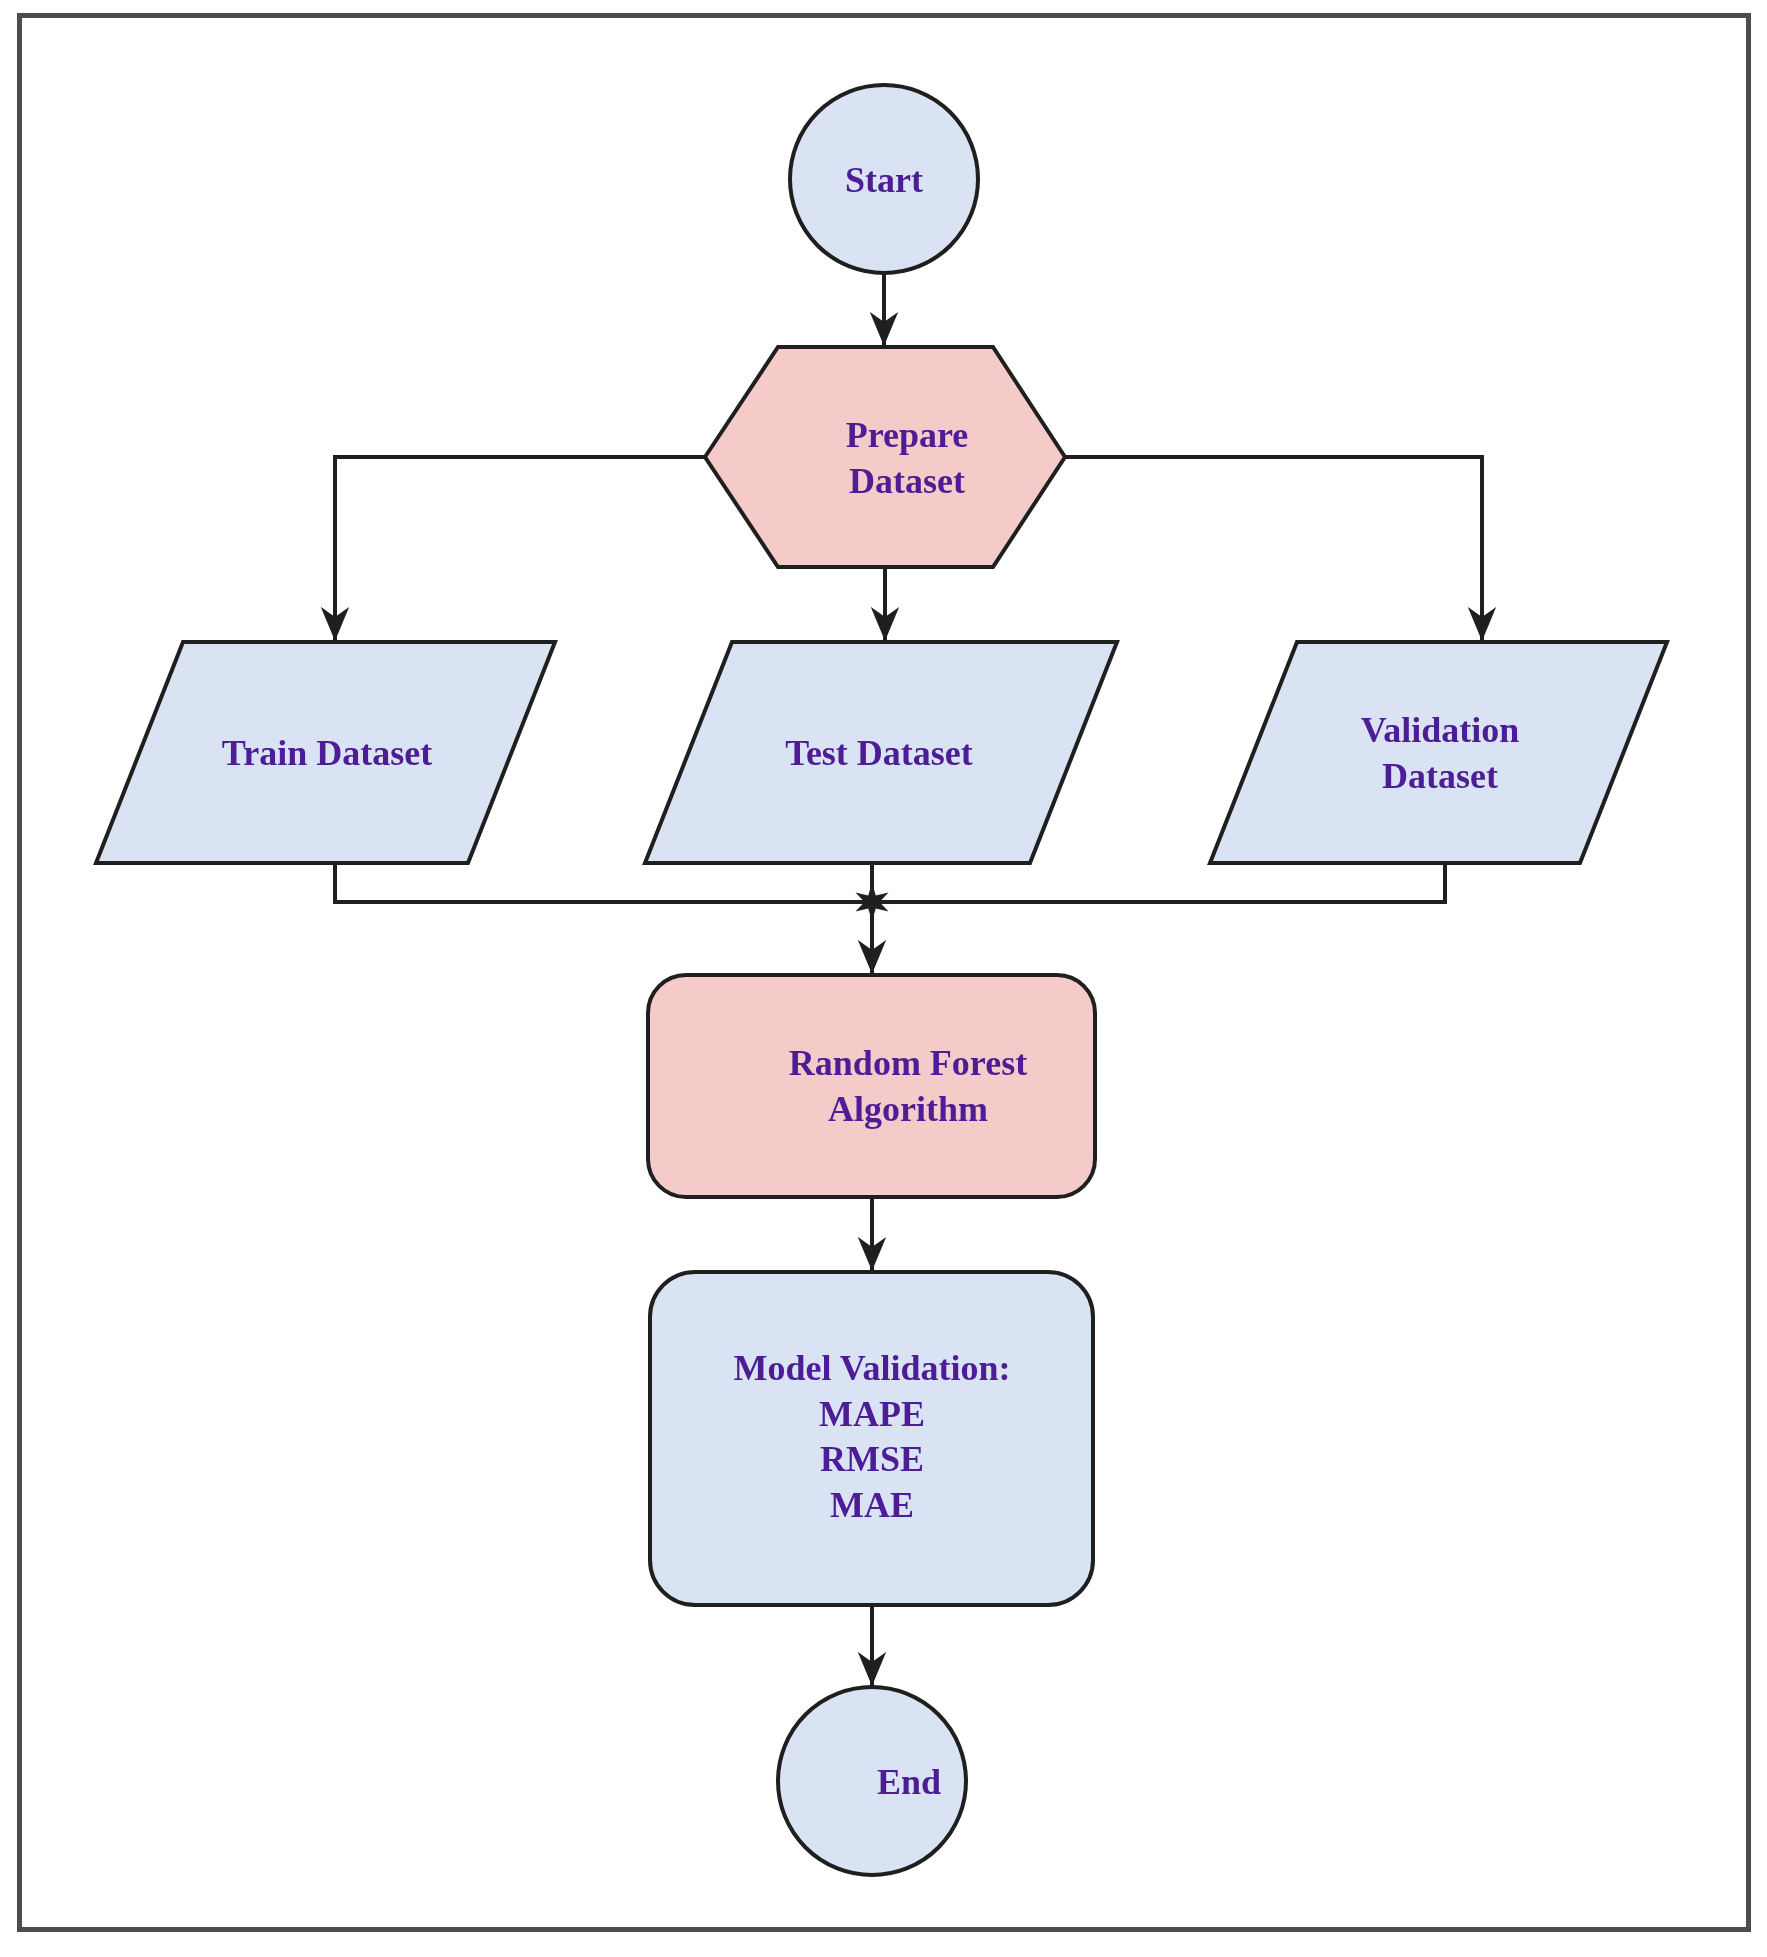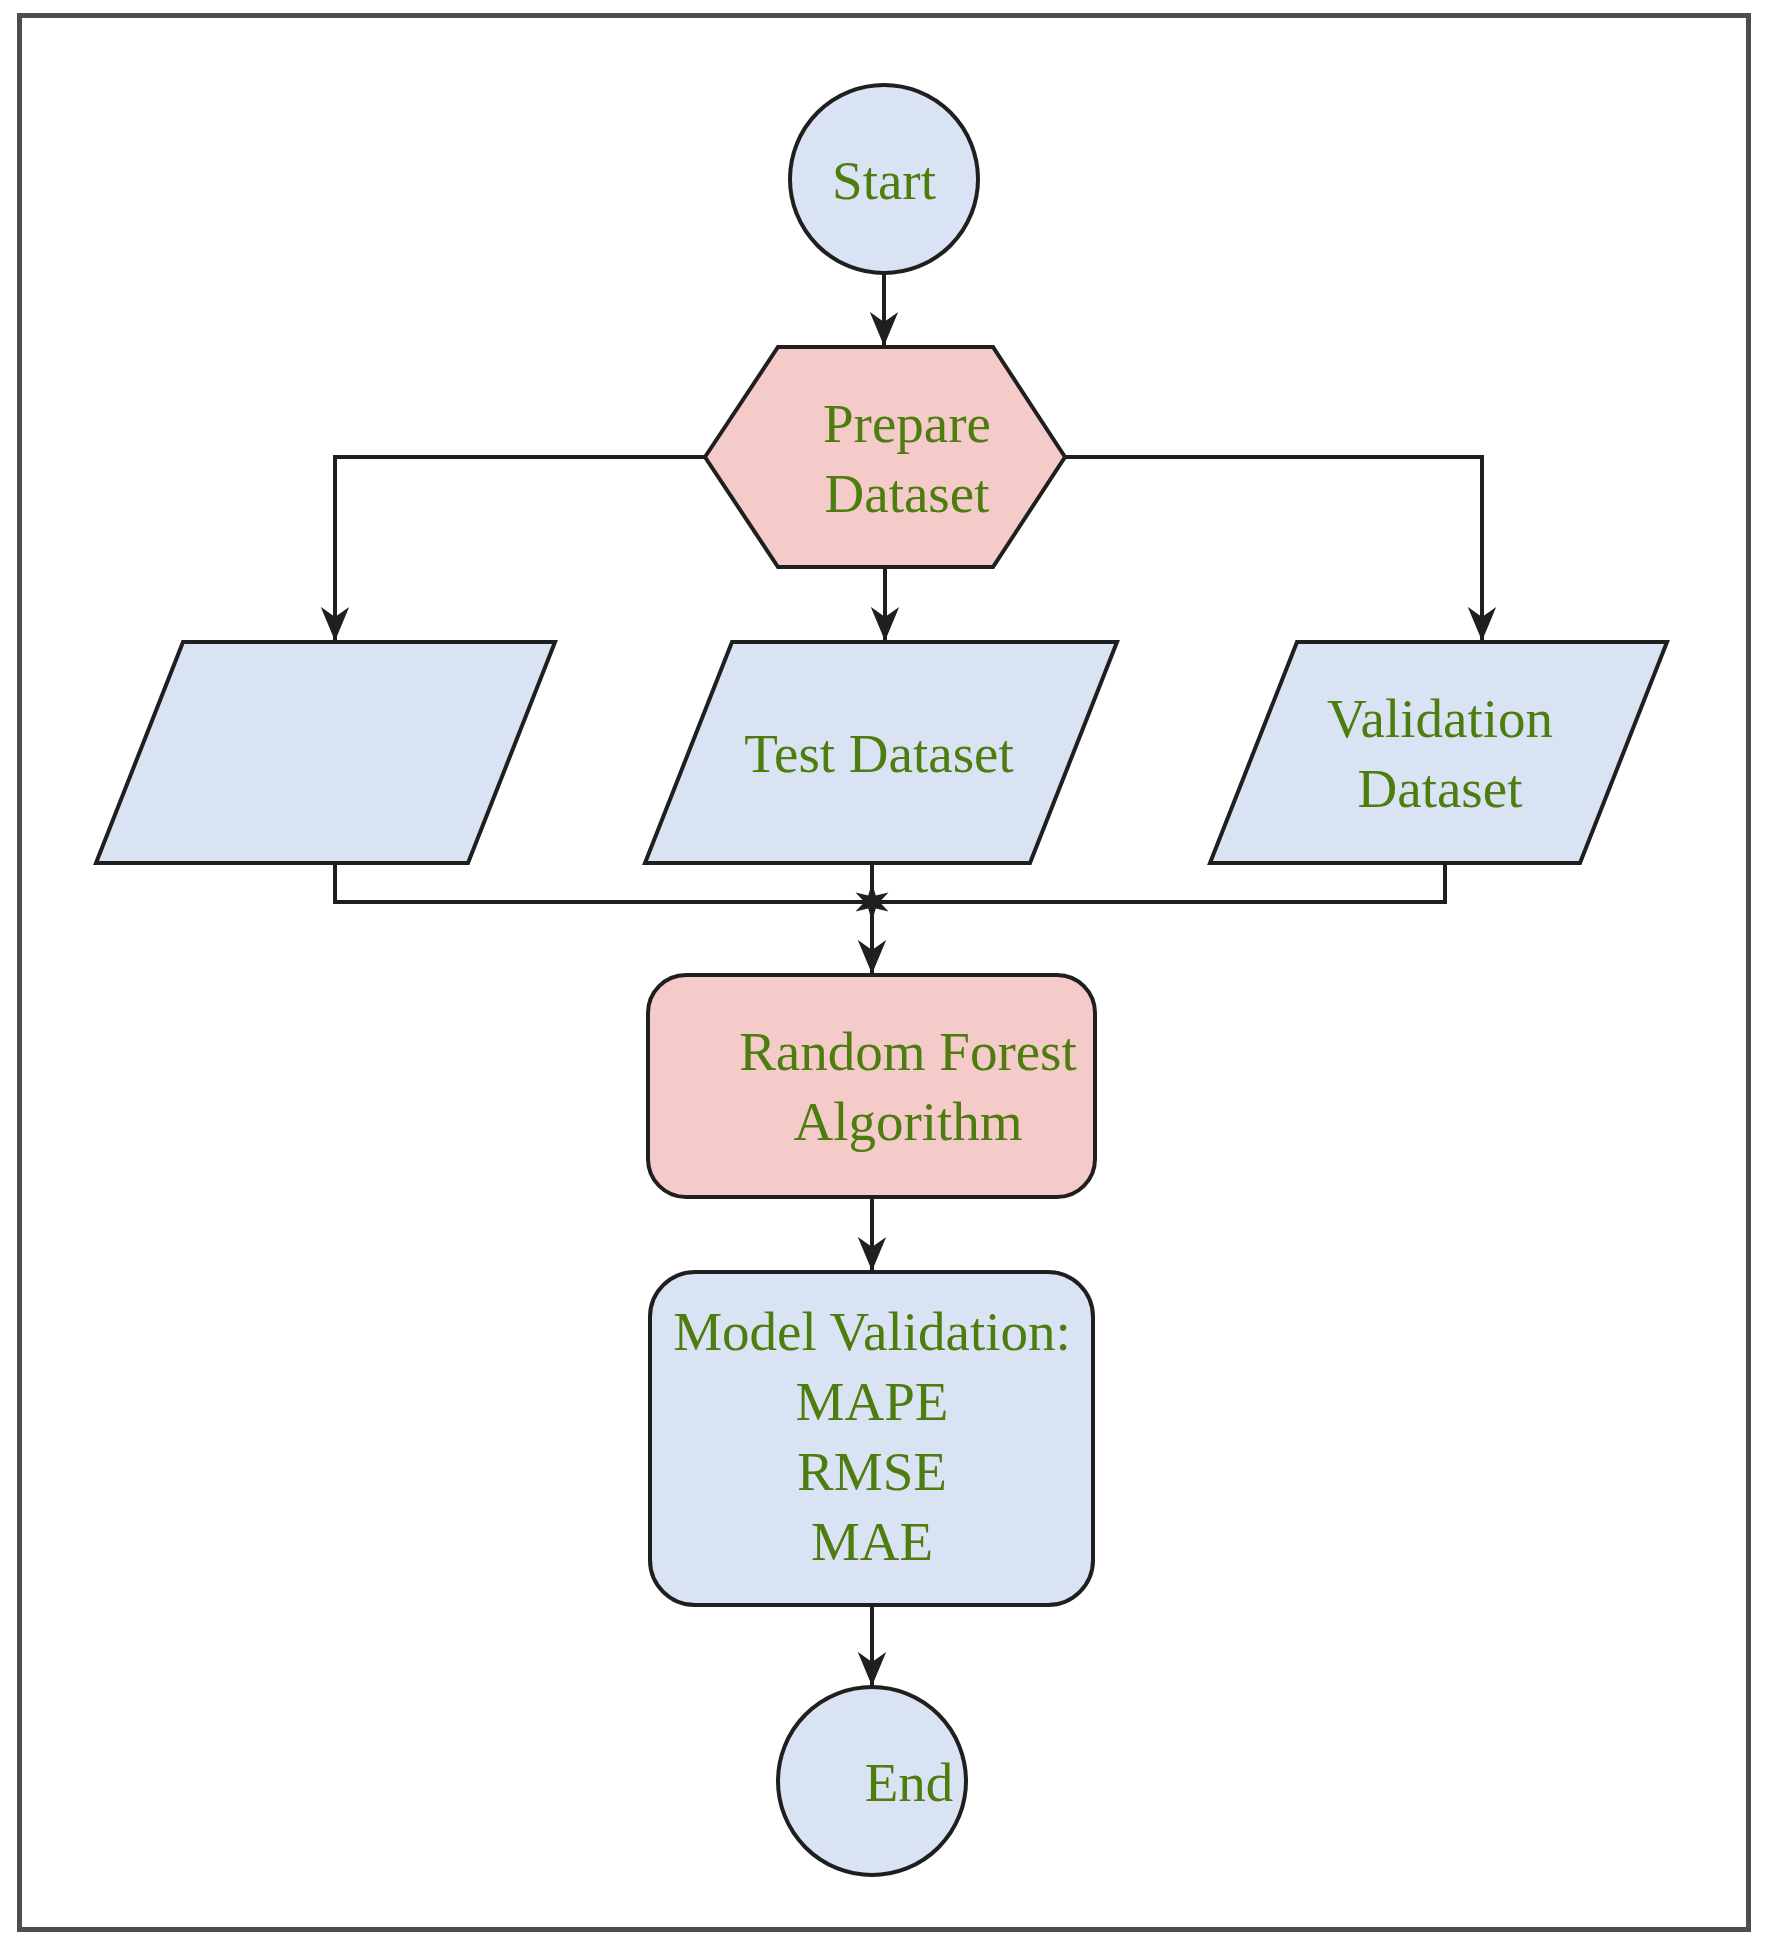--- a/index.html
+++ b/index.html
@@ -10,21 +10,21 @@
   #frame {
     position:absolute; left:17px; top:13px; width:1724px; height:1909px;
     border:5px solid #4d4d4d; background:transparent;
   }
   svg.layer { position:absolute; left:0; top:0; width:1767px; height:1957px; }
   .shape { stroke:#1f1f1f; stroke-width:4; }
   .edge  { stroke:#1f1f1f; stroke-width:4; fill:none; marker-end:url(#arrowhead); }
   .plain { stroke:#1f1f1f; stroke-width:4; fill:none; }
   .label {
     position:absolute; transform:translate(-50%,-50%);
-    font-weight:400; font-size:55px; line-height:1.27; color:#4d7c0f;
+    font-weight:700; font-size:36px; line-height:1.27; color:#4c1d95;
     text-align:center; white-space:pre-line; letter-spacing:0px;
   }
 </style>
 </head>
 <body>
 
 <div id="canvas">
   <div id="frame"></div>
 
   <svg class="layer" viewBox="0 0 1767 1957">
@@ -50,20 +50,21 @@
     <polygon class="shape" points="732,642 1117,642 1030,863 645,863" fill="#dae3f3"></polygon>
     <polygon class="shape" points="1297,642 1667,642 1580,863 1210,863" fill="#dae3f3"></polygon>
     <rect class="shape" x="648" y="975" width="447" height="222" rx="38" ry="38" fill="#f5cbca"></rect>
     <rect class="shape" x="650" y="1272" width="443" height="333" rx="45" ry="45" fill="#dae3f3"></rect>
     <circle class="shape" cx="872" cy="1781" r="94" fill="#dae3f3"></circle>
   </svg>
 
   <div class="label" style="left:884px; top:181px;">Start</div>
   <div class="label" style="left:907px; top:459px;">Prepare
 Dataset</div>
+  <div class="label" style="left:327px; top:754px;">Train Dataset</div>
   <div class="label" style="left:879px; top:754px;">Test Dataset</div>
   <div class="label" style="left:1440px; top:754px;">Validation
 Dataset</div>
   <div class="label" style="left:872px; top:1087px;margin-left:36px;">Random Forest
 Algorithm</div>
   <div class="label" style="left:872px; top:1437px;">Model Validation:
 MAPE
 RMSE
 MAE</div>
   <div class="label" style="left:873px; top:1783px;margin-left:36px;">End</div>

